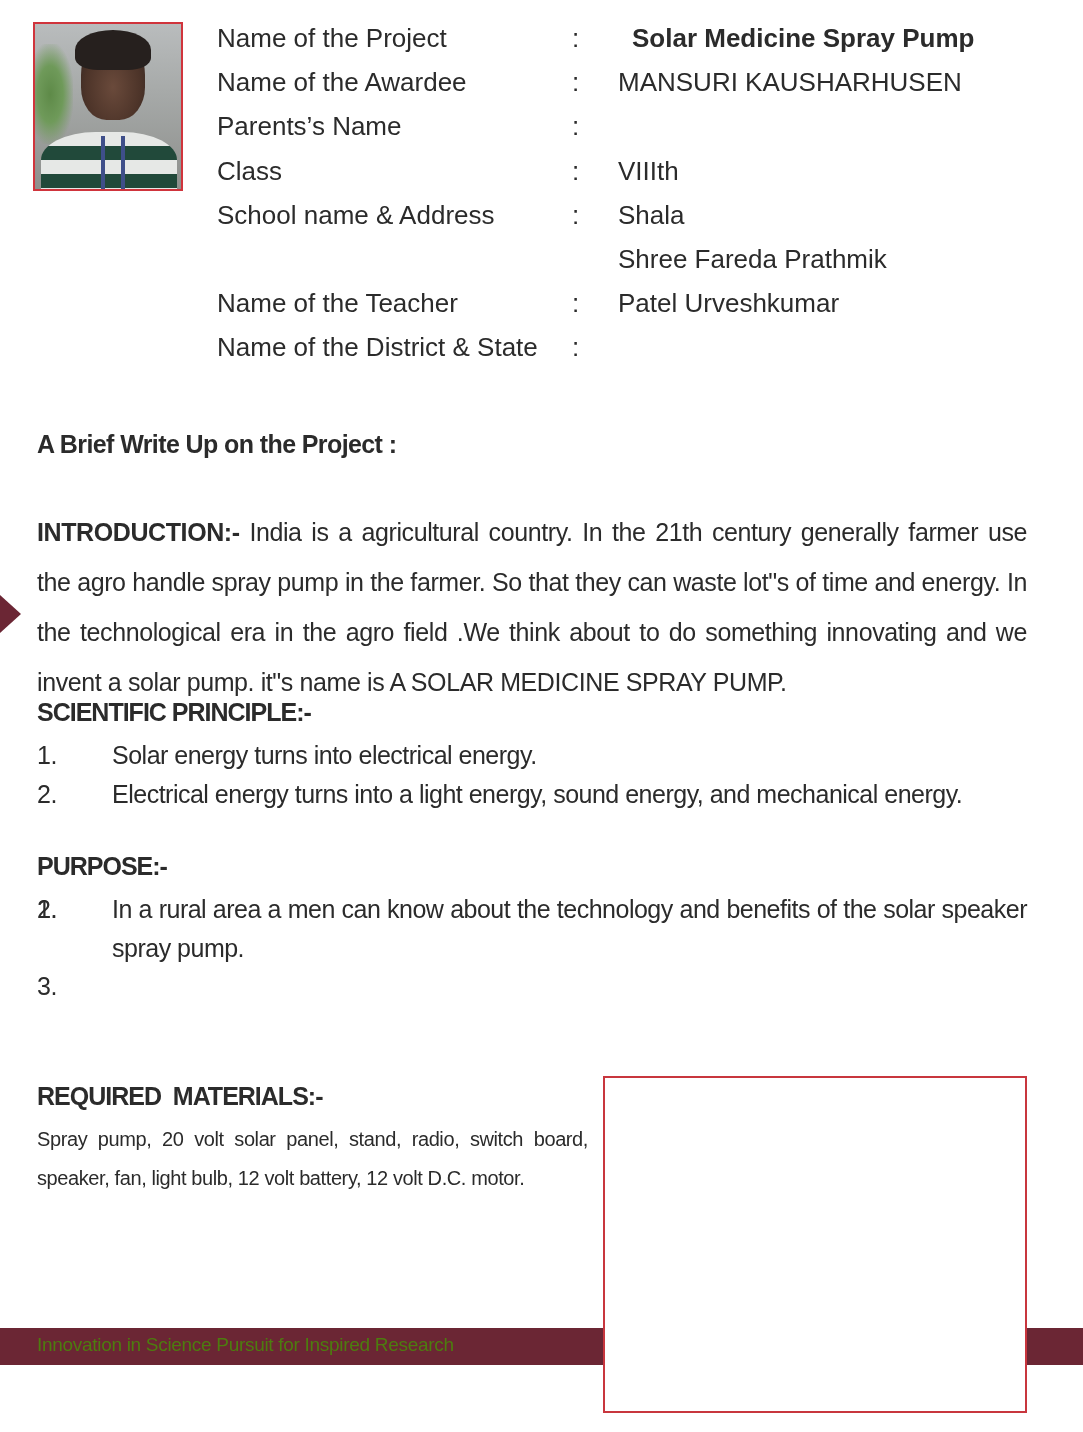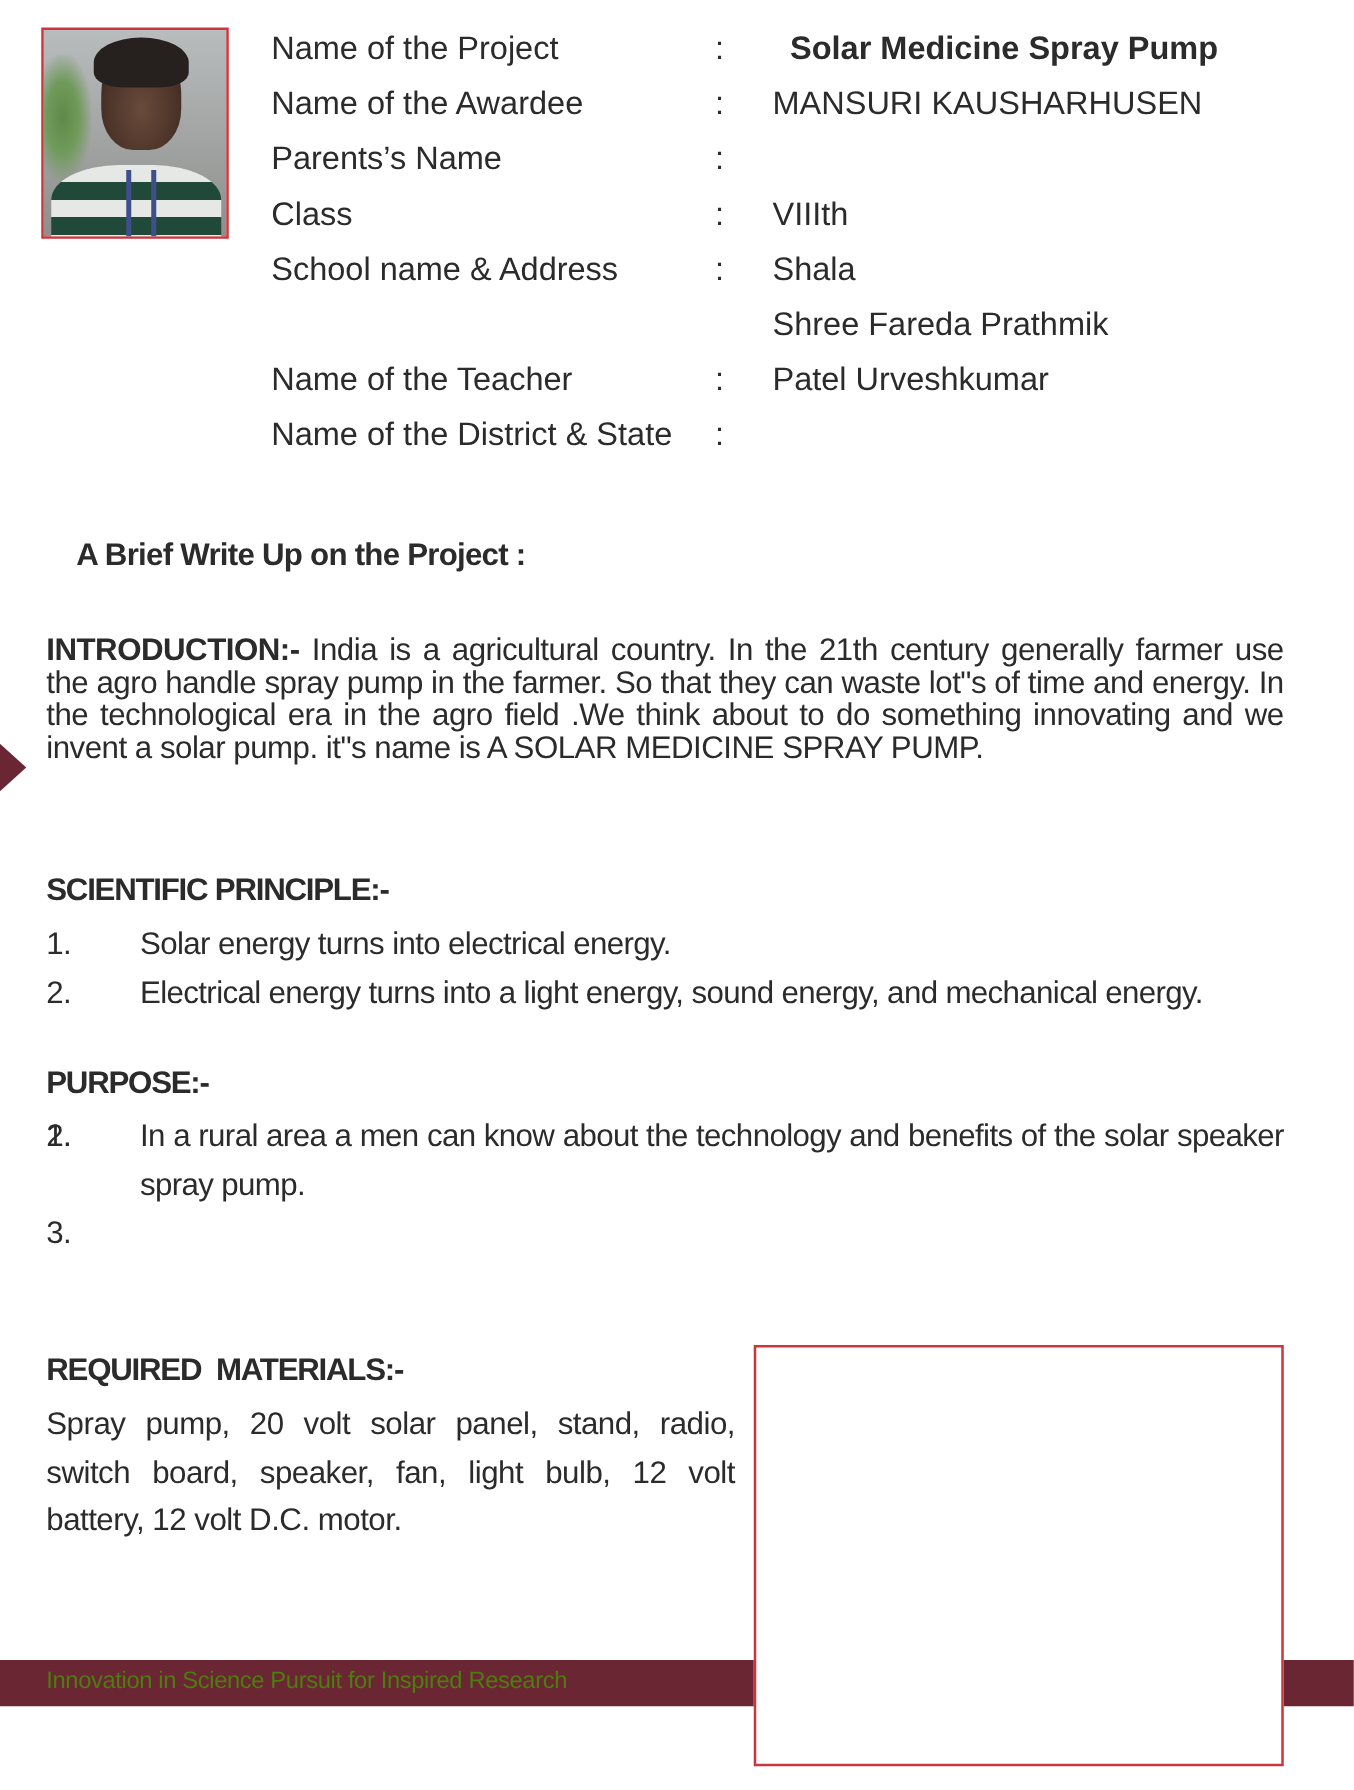--- a/index.html
+++ b/index.html
@@ -22,38 +22,38 @@
 
   .info { position: absolute; left: 217px; top: 16px; font-size: 26px; line-height: 44.2px; }
   .info-row { position: relative; height: 44.2px; white-space: nowrap; }
   .info-row.tall { height: 88.4px; }
   .info-label { position: absolute; left: 0; top: 0; }
   .info-colon { position: absolute; left: 355px; top: 0; }
   .info-value { position: absolute; left: 401px; top: 0; }
   .info-value.bold { font-weight: bold; margin-left: 14px; }
   .info-value .line { display: block; }
 
-  .brief-title { position: absolute; left: 37px; top: 430px; font-size: 25px; font-weight: bold; letter-spacing: -0.6px; margin-left: 24px; }
+  .brief-title { position: absolute; left: 37px; top: 430px; font-size: 25px; font-weight: bold; letter-spacing: -0.6px; }
 
-  .para { position: absolute; left: 37px; width: 990px; font-size: 25px; line-height: 26px; letter-spacing: -0.4px; }
+  .para { position: absolute; left: 37px; width: 990px; font-size: 25px; line-height: 50px; letter-spacing: -0.4px; }
   .para b { font-weight: bold; }
   .intro { top: 507px; text-align: justify; }
 
   .heading { position: absolute; left: 37px; font-size: 25px; font-weight: bold; letter-spacing: -1px; }
   .h-sci { top: 698px; text-align: right; }
   .h-purpose { top: 852px; }
   .h-materials { top: 1082px; }
 
   .list { position: absolute; left: 37px; width: 990px; font-size: 25px; line-height: 38.5px; letter-spacing: -0.5px; }
   .list-item { position: relative; padding-left: 75px; text-align: justify; }
   .list-item .num { position: absolute; left: 0; top: 0; }
   .sci-list { top: 736px; }
   .purpose-list { top: 890px; }
 
-  .materials { position: absolute; left: 37px; top: 1120px; width: 551px; font-size: 25px; line-height: 38.5px; text-align: justify; letter-spacing: -0.4px; }
+  .materials { position: absolute; left: 37px; top: 1120px; width: 551px; font-size: 20px; line-height: 38.5px; text-align: justify; letter-spacing: -0.4px; }
 
   .footer-band { position: absolute; left: 0; top: 1328px; width: 1083px; height: 37px; background: #6b2634; }
   .footer-text { position: absolute; left: 37px; top: 1334px; font-size: 19px; color: #4d7c0f; letter-spacing: -0.3px; }
 
   .image-box { position: absolute; left: 603px; top: 1076px; width: 424px; height: 337px; background: #ffffff; border: 2px solid #c8363e; box-sizing: border-box; }
 
   .arrow { position: absolute; left: 0; top: 595px; width: 0; height: 0; border-top: 19px solid transparent; border-bottom: 19px solid transparent; border-left: 21px solid #6b2634; }
 </style>
 </head>
 <body>

